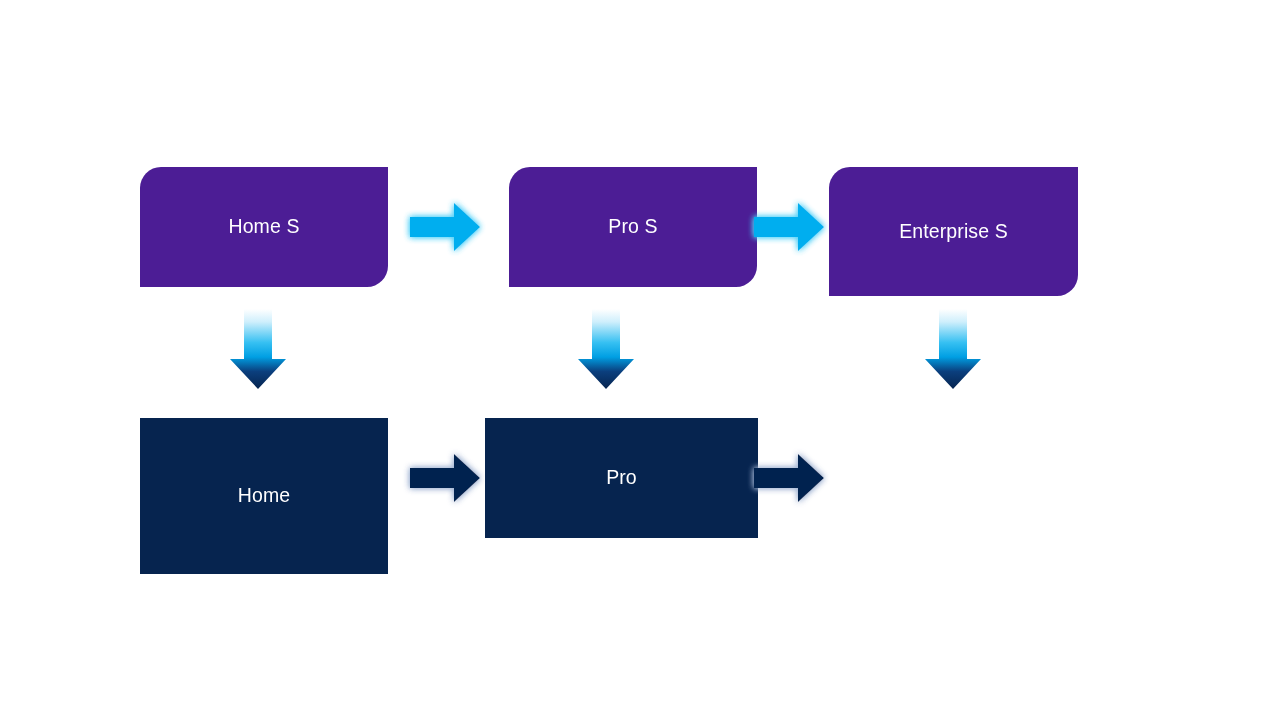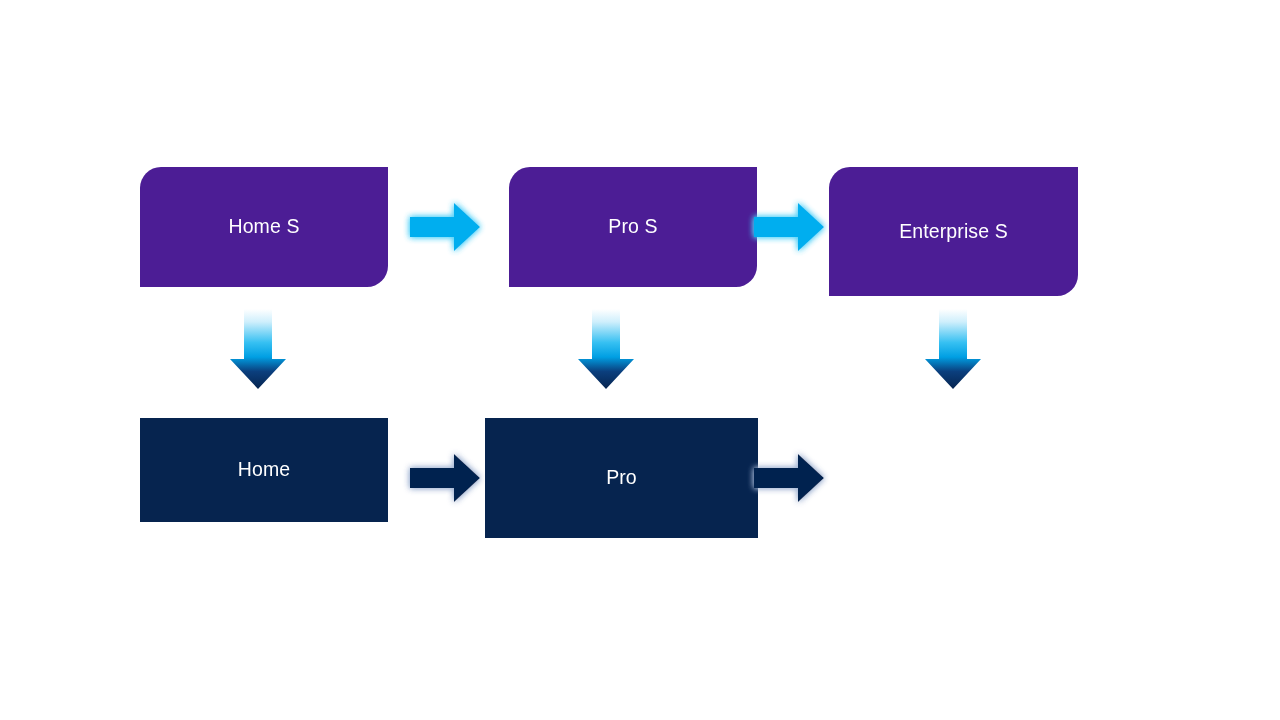--- a/index.html
+++ b/index.html
@@ -109,21 +109,21 @@
   </div>
 
   <div class="node-box tier-service" style="left:485px;top:167px;width:248px;height:120px;margin-left:24px;">
     <span class="node-label">Pro S</span>
   </div>
 
   <div class="node-box tier-service" style="left:829px;top:167px;width:249px;height:129px;">
     <span class="node-label">Enterprise S</span>
   </div>
 
-  <div class="node-box tier-product" style="left:140px;top:418px;width:248px;height:104px;">
+  <div class="node-box tier-product" style="left:140px;top:418px;width:248px;height:156px;">
     <span class="node-label">Home</span>
   </div>
 
   <div class="node-box tier-product" style="left:485px;top:418px;width:273px;height:120px;">
     <span class="node-label">Pro</span>
   </div>
 
 
   <div class="arrow" style="left:410px;top:203px;width:70px;height:48px;">
     <svg width="70" height="48" viewBox="0 0 70 48">

